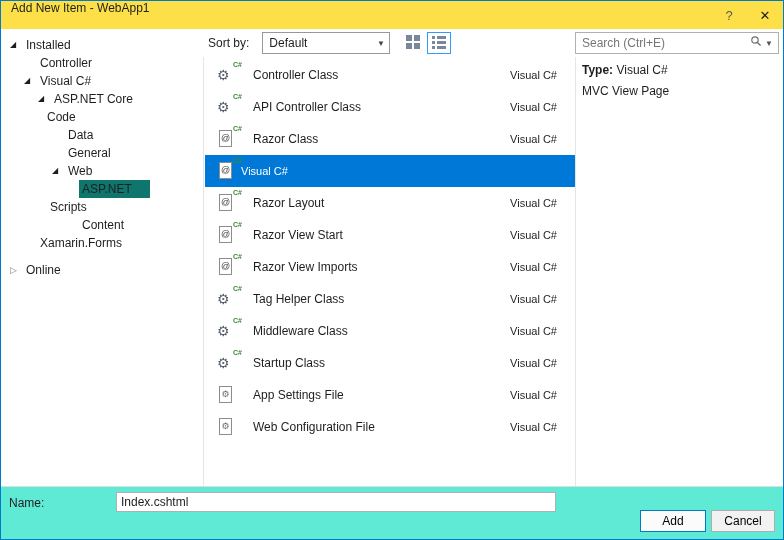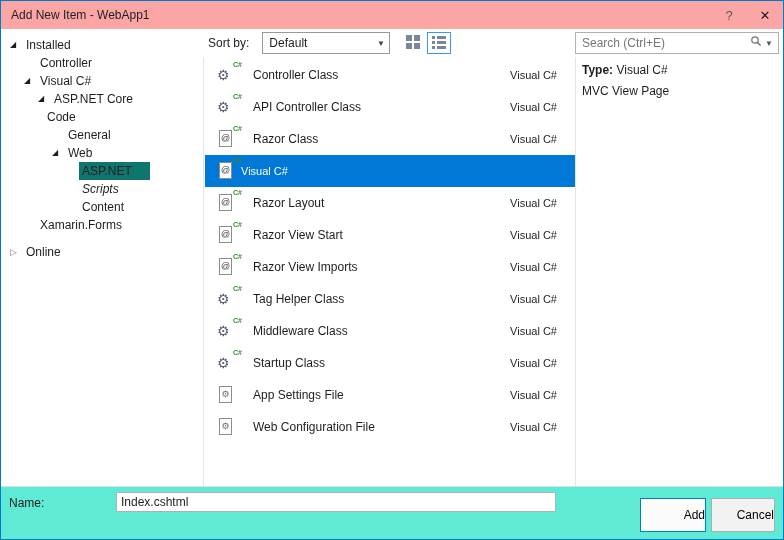--- a/index.html
+++ b/index.html
@@ -1,21 +1,21 @@
 <!DOCTYPE html>
 <html><head>
 <meta charset="utf-8">
 <style>
   *{box-sizing:border-box;margin:0;padding:0}
   html,body{background:#f0f0f0}
   body{width:784px;height:540px;font-family:"Liberation Sans",sans-serif;font-size:12px;color:#1e1e1e}
   .window{position:relative;width:784px;height:540px;background:#fff;border:1px solid #007acc;overflow:hidden}
 
   
-  .titlebar{position:absolute;top:0;left:0;right:0;height:28px;display:flex;align-items:center;background:#fca5a5}
+  .titlebar{position:absolute;top:0;left:0;right:0;height:28px;display:flex;align-items:flex-start;background:#fde047}
   .title-text{padding-left:10px}
   .tb-spacer{flex:1}
   .tb-btn{width:36px;height:28px;display:flex;align-items:center;justify-content:center;font-size:13px;color:#5a5a5a;cursor:default}
   .tb-btn.close{color:#1e1e1e}
 
   
   .tree-panel{position:absolute;left:1px;top:30px;width:200px;bottom:53px;padding-top:5px;overflow:hidden;background:#fff}
   .tree-row{height:18px;line-height:18px;display:flex;align-items:center;white-space:nowrap;cursor:default}
   .tree-row.gap{margin-top:9px}
   .expander{display:inline-block;width:13px;font-size:8px;color:#1e1e1e;flex:0 0 13px}
@@ -60,21 +60,21 @@
 
   
   .details{position:absolute;left:581px;top:62px;right:8px;background:#fff}
   .details-line{margin-bottom:7px}
   .type-label{font-weight:bold}
 
   
   .footer{position:absolute;left:0;right:0;bottom:0;height:52px;background:#5eead4}
   .name-label{position:absolute;left:8px;top:9px}
   .name-input{position:absolute;left:115px;top:5px;width:440px;height:20px;border:1px solid #b0b0b0;padding:0 4px;font:12px "Liberation Sans",sans-serif;color:#1e1e1e}
-  .btn{position:absolute;height:34px;text-align:right;line-height:20px;font:12px "Liberation Sans",sans-serif;cursor:default}
+  .btn{position:absolute;height:22px;text-align:center;line-height:20px;font:12px "Liberation Sans",sans-serif;cursor:default}
   .btn-add{right:77px;bottom:7px;width:66px;background:#fbfbfb;border:1px solid #007acc}
   .btn-cancel{right:8px;bottom:7px;width:64px;background:#f2f2f2;border:1px solid #adadad}
 </style>
 </head>
 <body>
 
 <div class="window">
 
   <div class="titlebar">
     <span class="title-text">Add New Item - WebApp1</span>
@@ -99,31 +99,35 @@
       <div class="tree-row" style="padding-left: 36px;">
         <span class="expander">◢</span>
         <span class="tree-label">ASP.NET Core</span>
       </div>
       <div class="tree-row" style="padding-left: 29px;">
         <span class="expander"></span>
         <span class="tree-label">Code</span>
       </div>
       <div class="tree-row" style="padding-left: 50px;">
         <span class="expander"></span>
+        <span class="tree-label">Data</span>
+      </div>
+      <div class="tree-row" style="padding-left: 50px;">
+        <span class="expander"></span>
         <span class="tree-label">General</span>
       </div>
       <div class="tree-row" style="padding-left: 50px;">
         <span class="expander">◢</span>
         <span class="tree-label">Web</span>
       </div>
       <div class="tree-row" style="padding-left: 64px;">
         <span class="expander"></span>
         <span class="tree-label selected">ASP.NET</span>
       </div>
-      <div class="tree-row" style="padding-left: 64px; font-style: italic;">
+      <div class="tree-row" style="padding-left: 32px;">
         <span class="expander"></span>
         <span class="tree-label">Scripts</span>
       </div>
       <div class="tree-row" style="padding-left: 64px;">
         <span class="expander"></span>
         <span class="tree-label">Content</span>
       </div>
       <div class="tree-row" style="padding-left: 22px;">
         <span class="expander"></span>
         <span class="tree-label">Xamarin.Forms</span>

